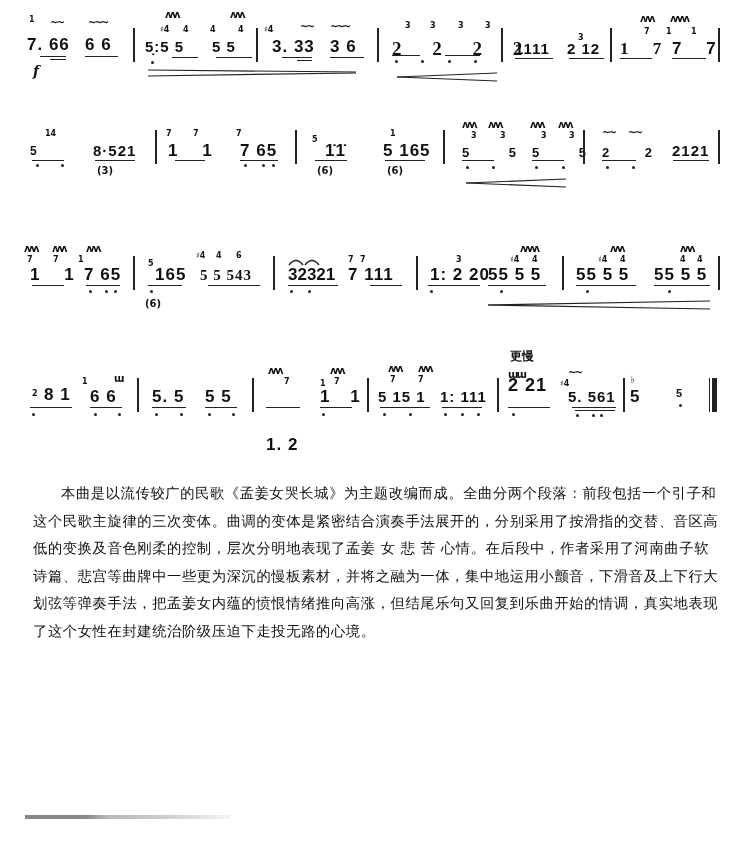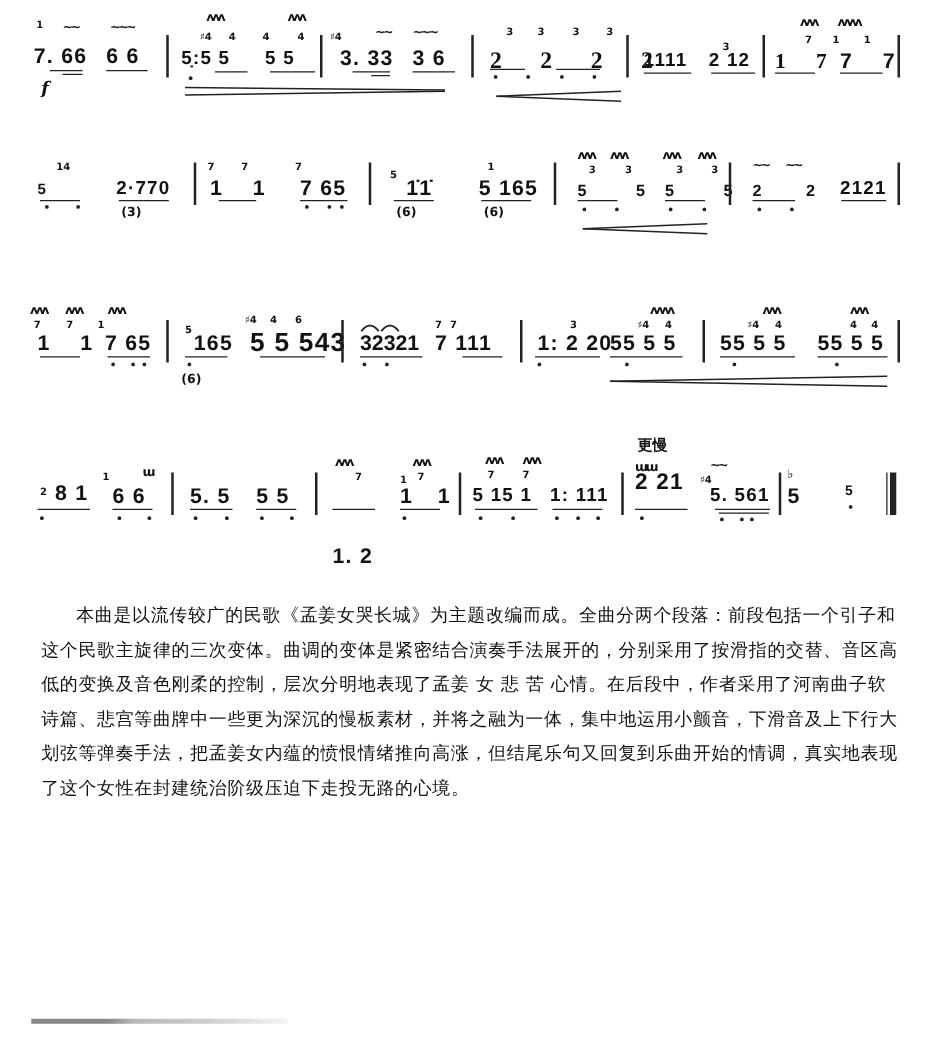--- a/index.html
+++ b/index.html
@@ -96,21 +96,21 @@
   <div class="ul" style="left:672px;top:50px;width:34px;"></div>
   <div class="bar" style="left:718px;top:20px;height:34px;"></div>
 </div>
 
 <div class="measure-row" style="top:130px;">
   <span class="grace" style="left:45px;top:0px;">14</span>
   <span class="note" style="position:absolute;left:30px;top:12px;font-size:12px;letter-spacing:14px;">5</span>
   <div class="ul" style="left:32px;top:30px;width:32px;"></div>
   <div class="dot" style="left:36px;top:34px;"></div>
   <div class="dot" style="left:61px;top:34px;"></div>
-  <span class="note" style="position:absolute;left:93px;top:12px;font-size:15px;">2·770</span>
+  <span class="note" style="position:absolute;left:93px;top:12px;font-size:15px;">8·521</span>
   <div class="ul" style="left:95px;top:30px;width:40px;"></div>
   <span class="paren" style="left:97px;top:35px;">(3)</span>
   <div class="bar" style="left:155px;top:0px;height:34px;"></div>
 
   <span class="grace" style="left:166px;top:0px;">7</span>
   <span class="grace" style="left:193px;top:0px;">7</span>
   <span class="grace" style="left:236px;top:0px;">7</span>
   <span class="note" style="position:absolute;left:168px;top:12px;letter-spacing:10px;">1  1</span>
   <span class="note" style="position:absolute;left:240px;top:12px;">7 65</span>
   <div class="ul" style="left:175px;top:30px;width:30px;"></div>
@@ -180,21 +180,21 @@
   <div class="bar" style="left:133px;top:8px;height:34px;"></div>
 
   <span class="grace" style="left:148px;top:12px;">5</span>
   <span class="note" style="position:absolute;left:155px;top:18px;">165</span>
   <div class="ul" style="left:148px;top:37px;width:34px;"></div>
   <div class="dot" style="left:150px;top:42px;"></div>
   <span class="paren" style="left:145px;top:50px;">(6)</span>
   <span class="grace" style="left:196px;top:4px;">♯4</span>
   <span class="grace" style="left:216px;top:4px;">4</span>
   <span class="grace" style="left:236px;top:4px;">6</span>
-  <span class="note" style="position:absolute;left:200px;top:18px;font-size:21px;">5 5 543</span>
+  <span class="note" style="position:absolute;left:200px;top:18px;font-size:15px;font-family:Liberation Serif, serif;">5 5 543</span>
   <div class="ul" style="left:208px;top:37px;width:52px;"></div>
   <div class="bar" style="left:273px;top:8px;height:34px;"></div>
 
   <svg style="position:absolute;left:288px;top:8px;width:34px;height:10px;" viewBox="0 0 34 10">
       <path d="M1 9 Q8 0 15 9" fill="none" stroke="#222" stroke-width="1.5"></path>
       <path d="M17 9 Q24 0 31 9" fill="none" stroke="#222" stroke-width="1.5"></path>
     </svg>
   <span class="note" style="position:absolute;left:288px;top:18px;letter-spacing:0px;">32321</span>
   <div class="ul" style="left:288px;top:37px;width:50px;"></div>
   <div class="dot" style="left:290px;top:42px;"></div>

